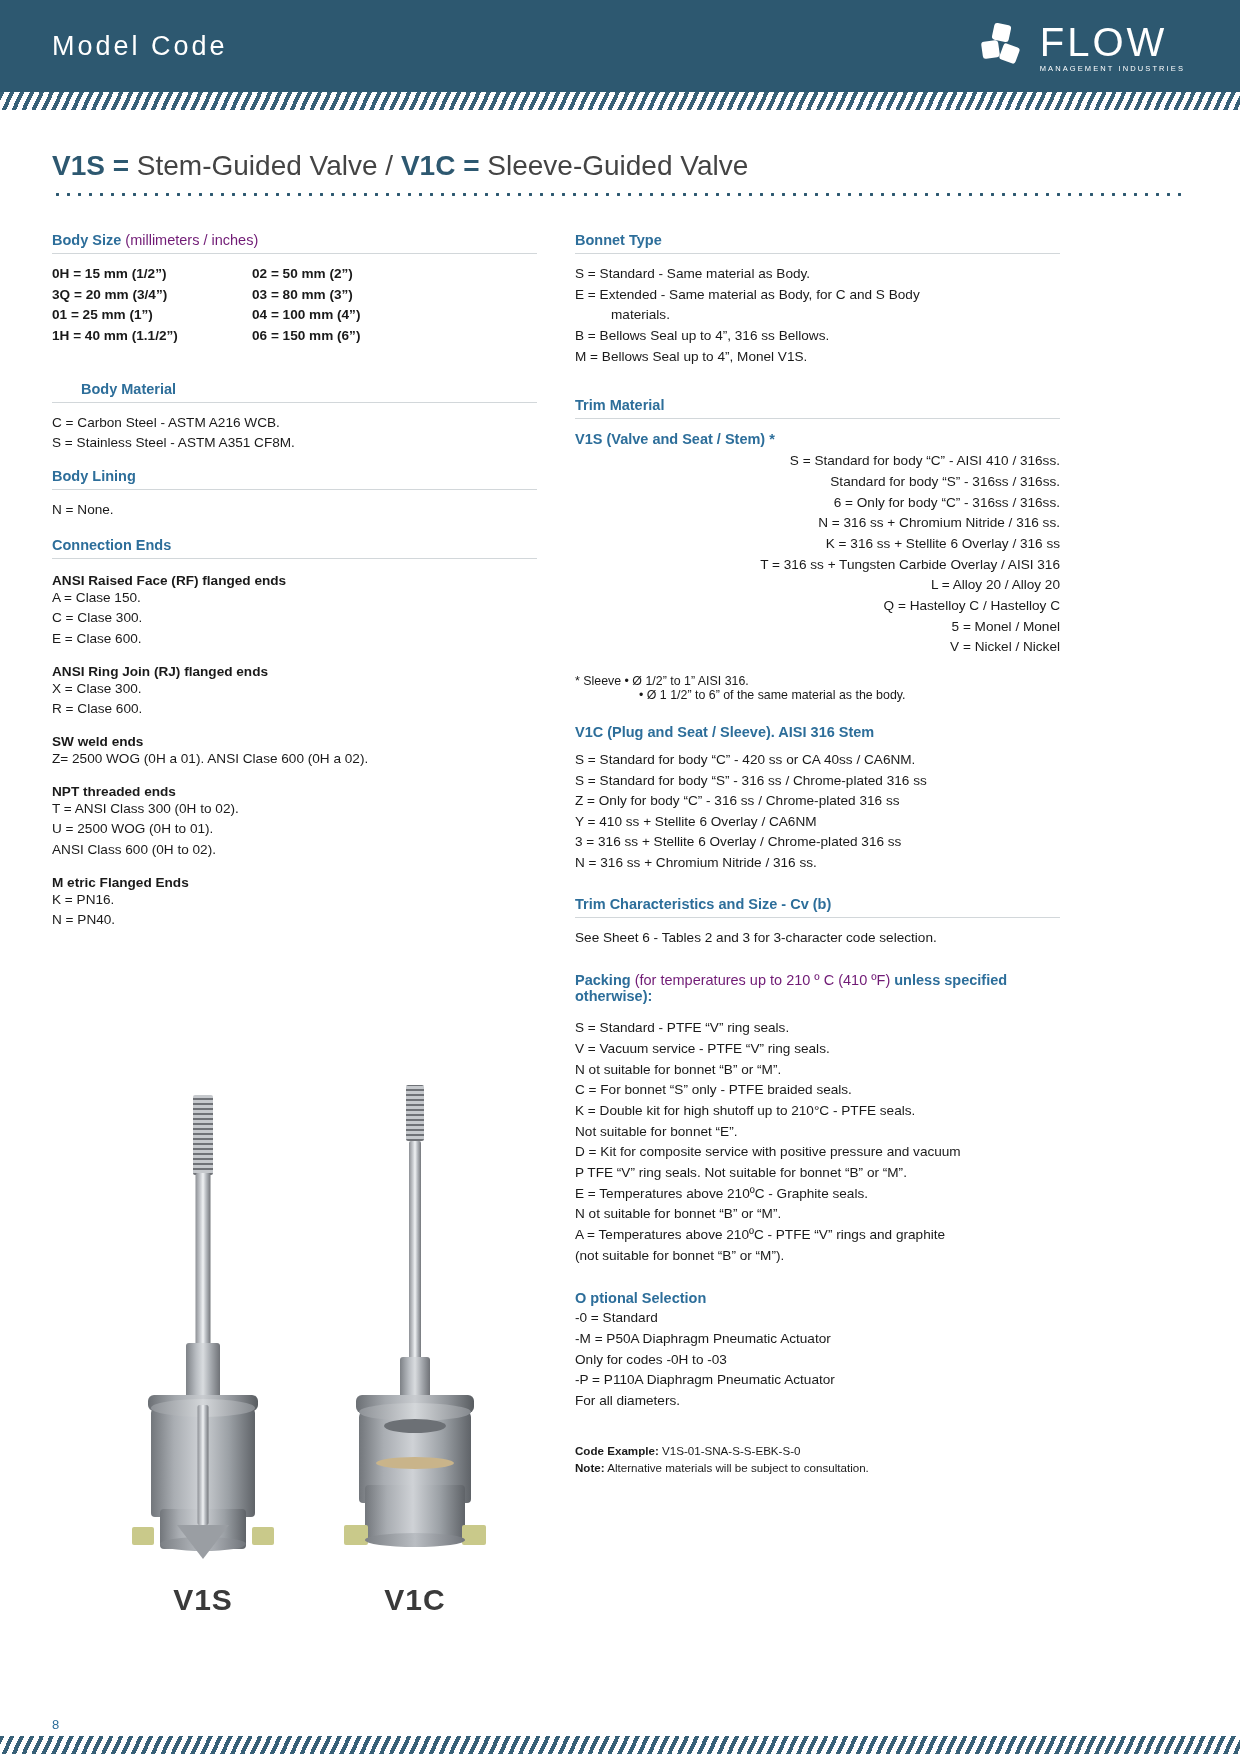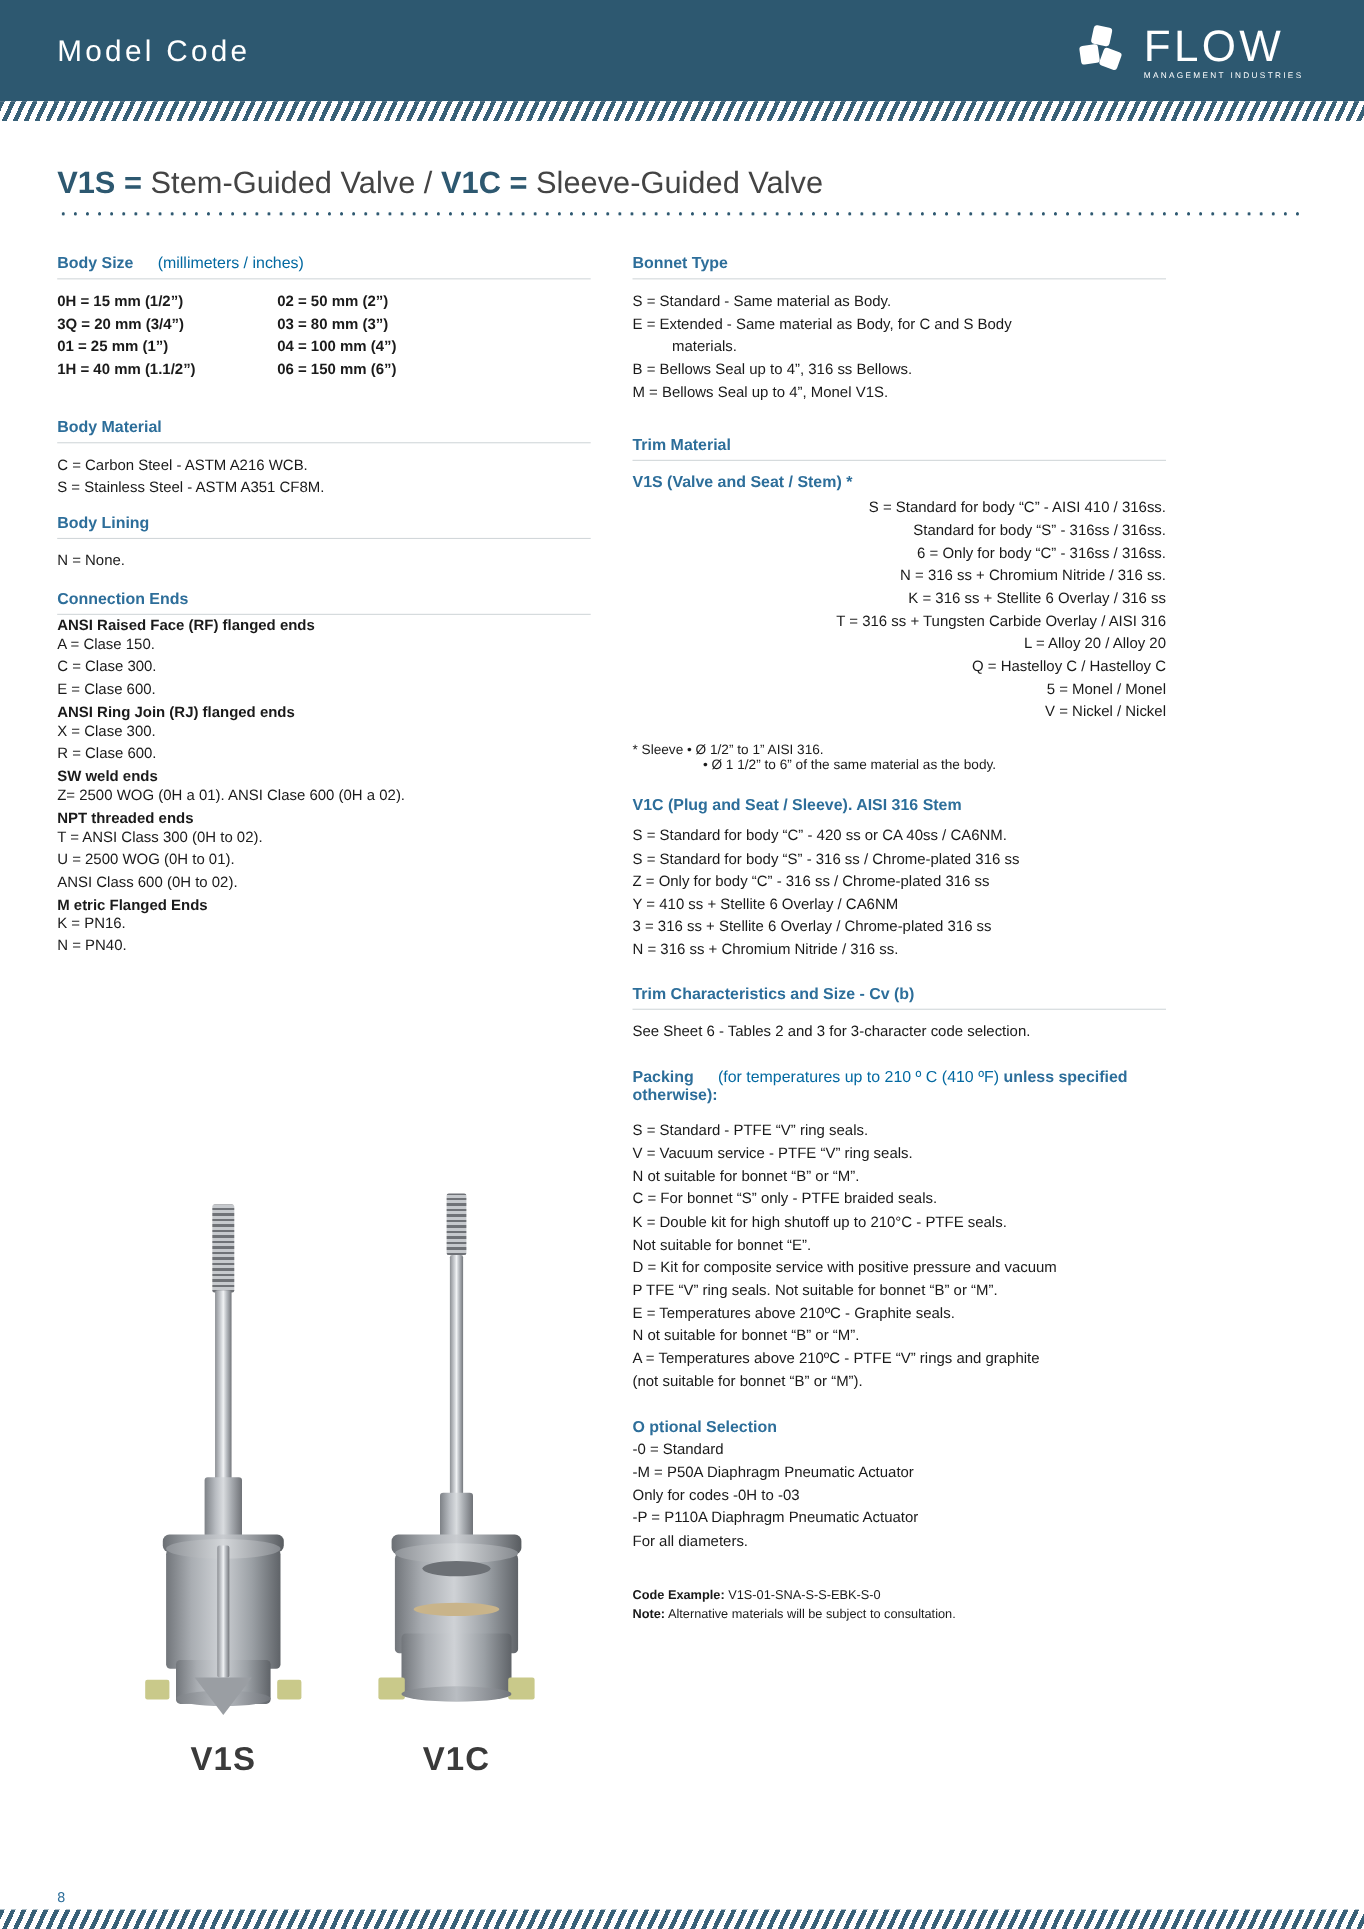--- a/index.html
+++ b/index.html
@@ -74,27 +74,27 @@
 
   .cols { display:flex; gap:38px; margin-top:20px; }
   .col { width:485px; }
 
   .sec-head {
     color:#2d6e9a;
     font-weight:700;
     font-size:14.5px;
     margin-top:16px;
   }
-  .sec-head .light { font-weight:400; color:#0369a1;padding-left:18px; }
+  .sec-head .light { font-weight:400; color:#701a75; }
   .rule { border-bottom:1px solid #d2d7da; margin-top:5px; }
 
   .body-txt { font-size:13.6px; line-height:1.52; margin-top:10px; }
   .body-txt b { font-weight:700; }
   .small { font-size:12.4px; }
-  .sub-head { font-weight:700; font-size:13.6px; margin-top:2px; }
+  .sub-head { font-weight:700; font-size:13.6px; margin-top:14px; }
 
   .two-sub { display:flex; }
   .two-sub .a { width:200px; }
 
   .note-sm { font-size:11.6px; line-height:1.5; }
   .note-sm b { font-weight:700; }
 
   
   .ind { padding-left:36px; }
   .ind2 { padding-left:64px; }
@@ -201,21 +201,21 @@
           <div><b>1H = 40 mm (1.1/2”)</b></div>
         </div>
         <div>
           <div><b>02 = 50 mm (2”)</b></div>
           <div><b>03 = 80 mm (3”)</b></div>
           <div><b>04 = 100 mm (4”)</b></div>
           <div><b>06 = 150 mm (6”)</b></div>
         </div>
       </div>
 
-      <div class="sec-head" style="margin-top:34px;">Body Material</div>
+      <div class="sec-head" style="margin-top:34px;margin-left:29px;">Body Material</div>
       <div class="rule"></div>
       <div class="body-txt">
         <div>C = Carbon Steel - ASTM A216 WCB.</div>
         <div>S = Stainless Steel - ASTM A351 CF8M.</div>
       </div>
 
       <div class="sec-head" style="margin-top:14px;">Body Lining</div>
       <div class="rule"></div>
       <div class="body-txt">
         <div>N = None.</div>

